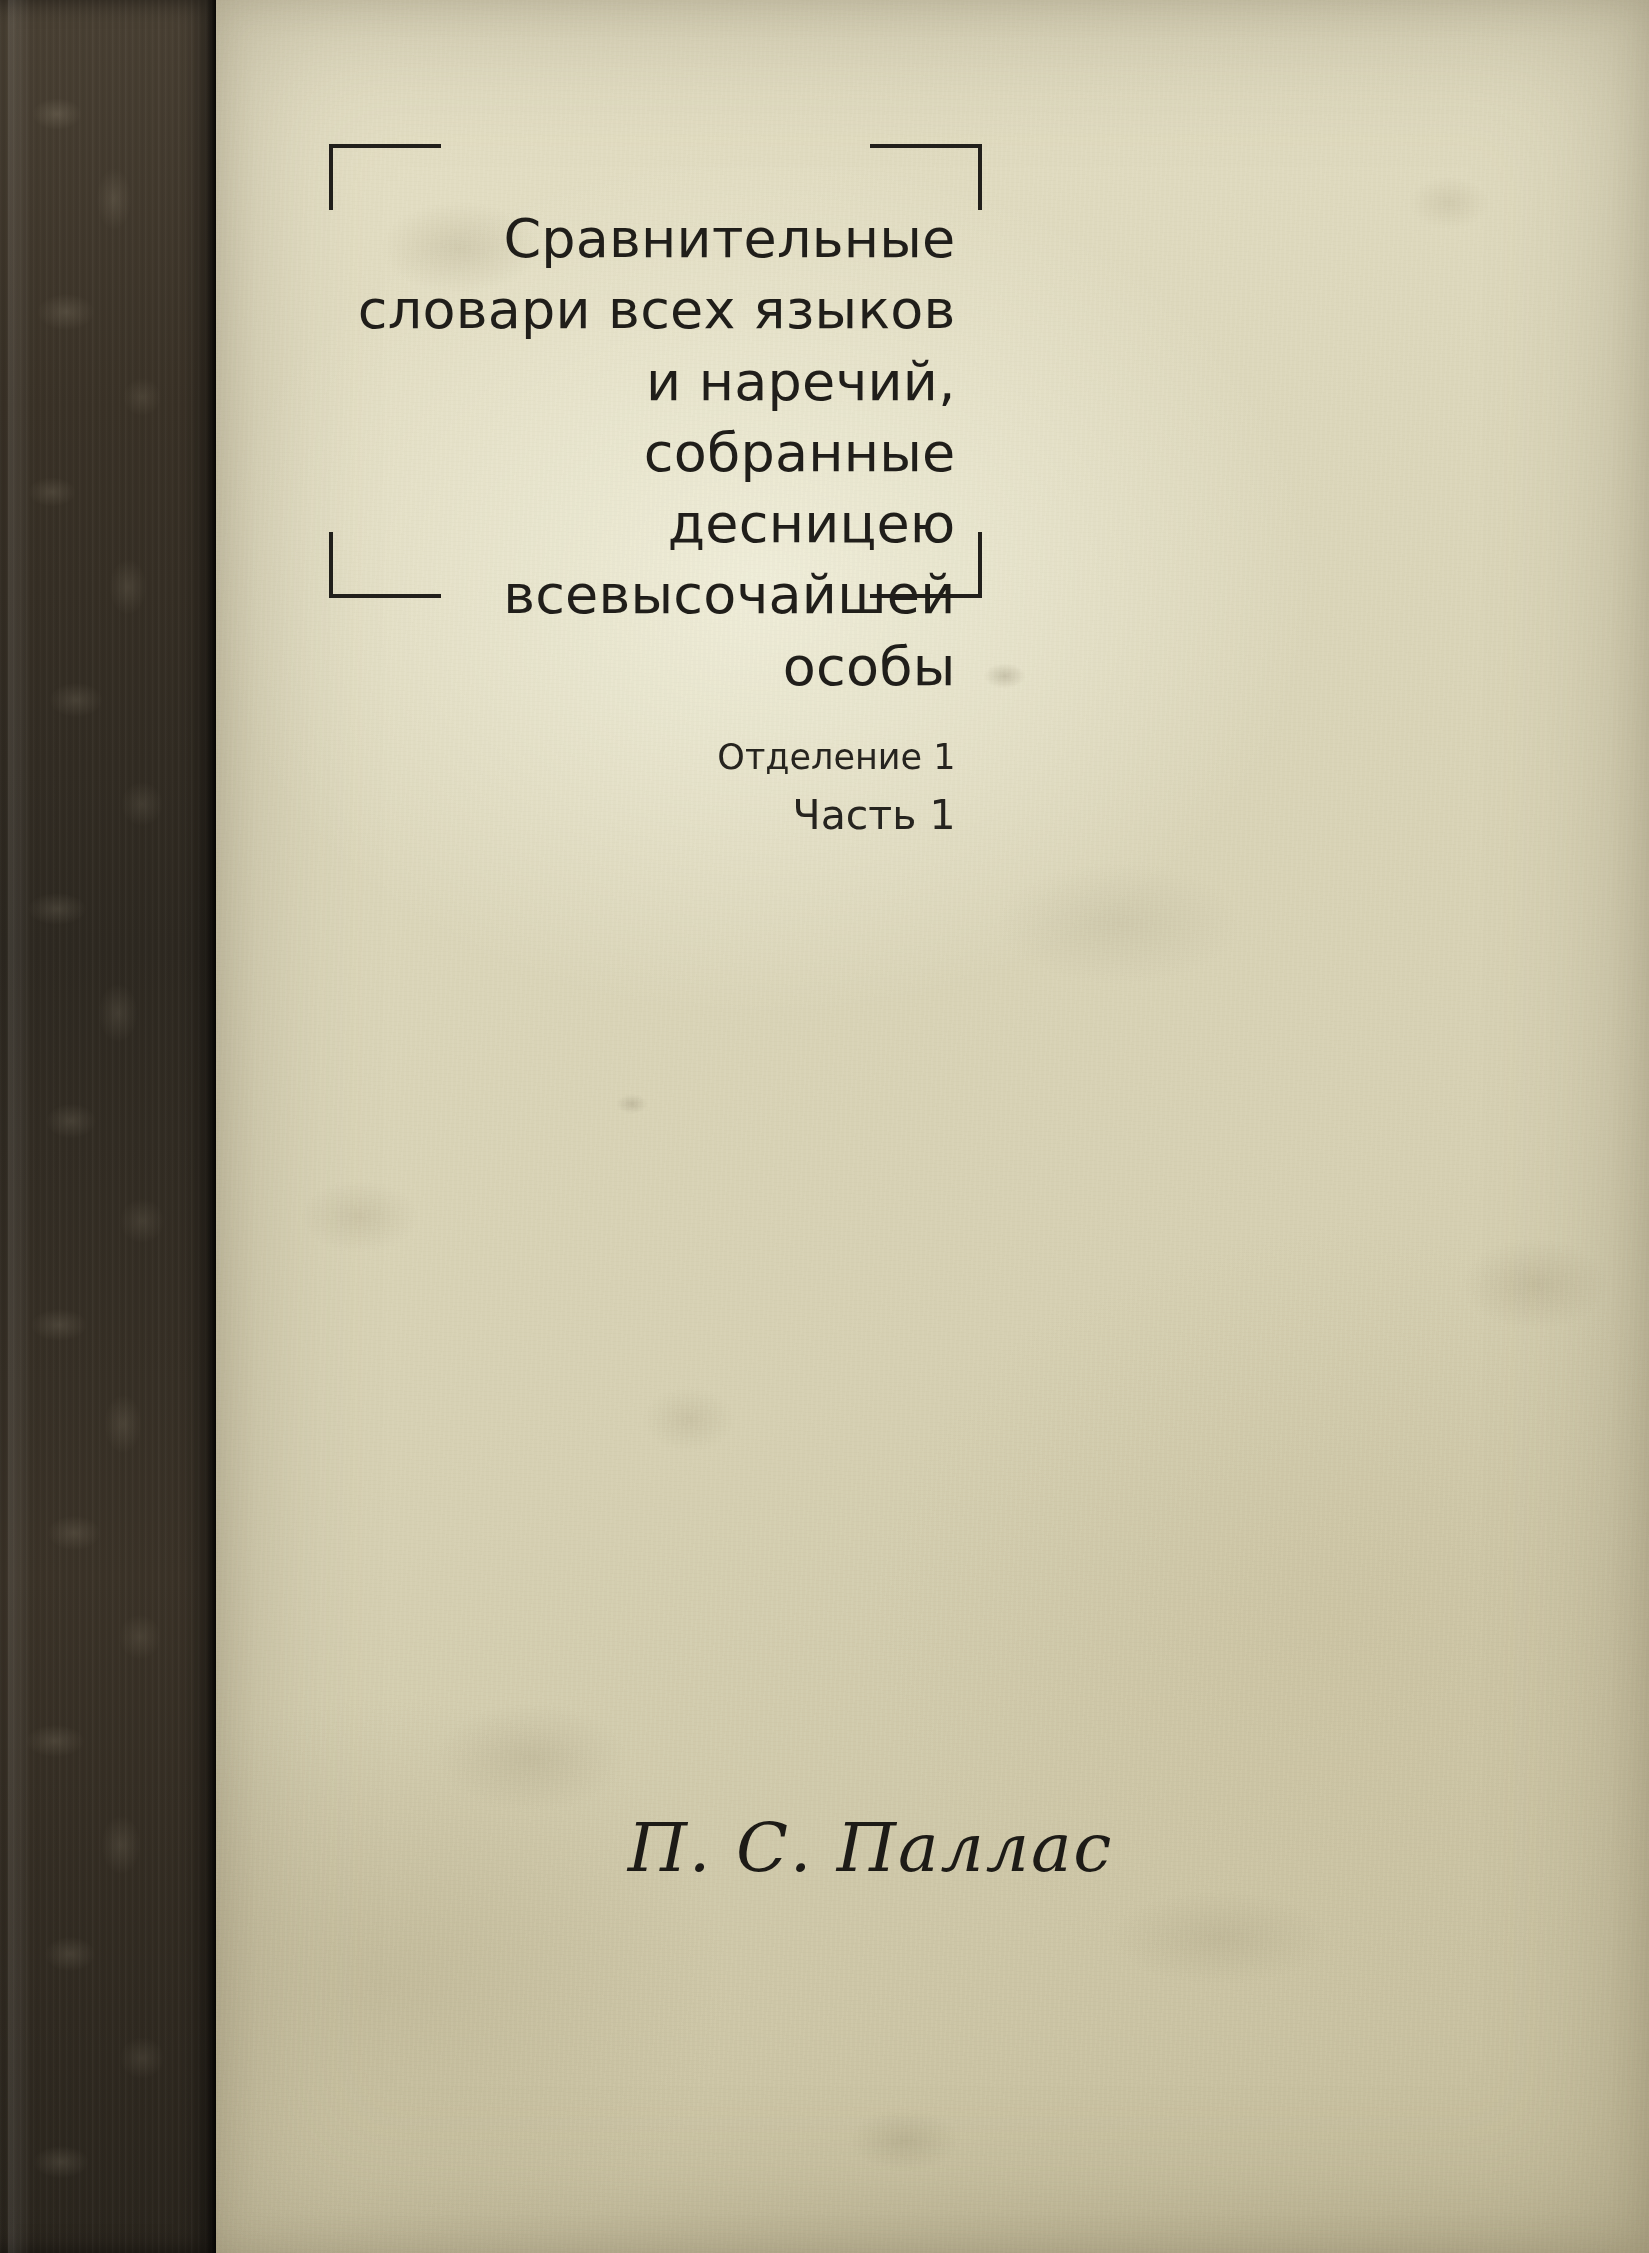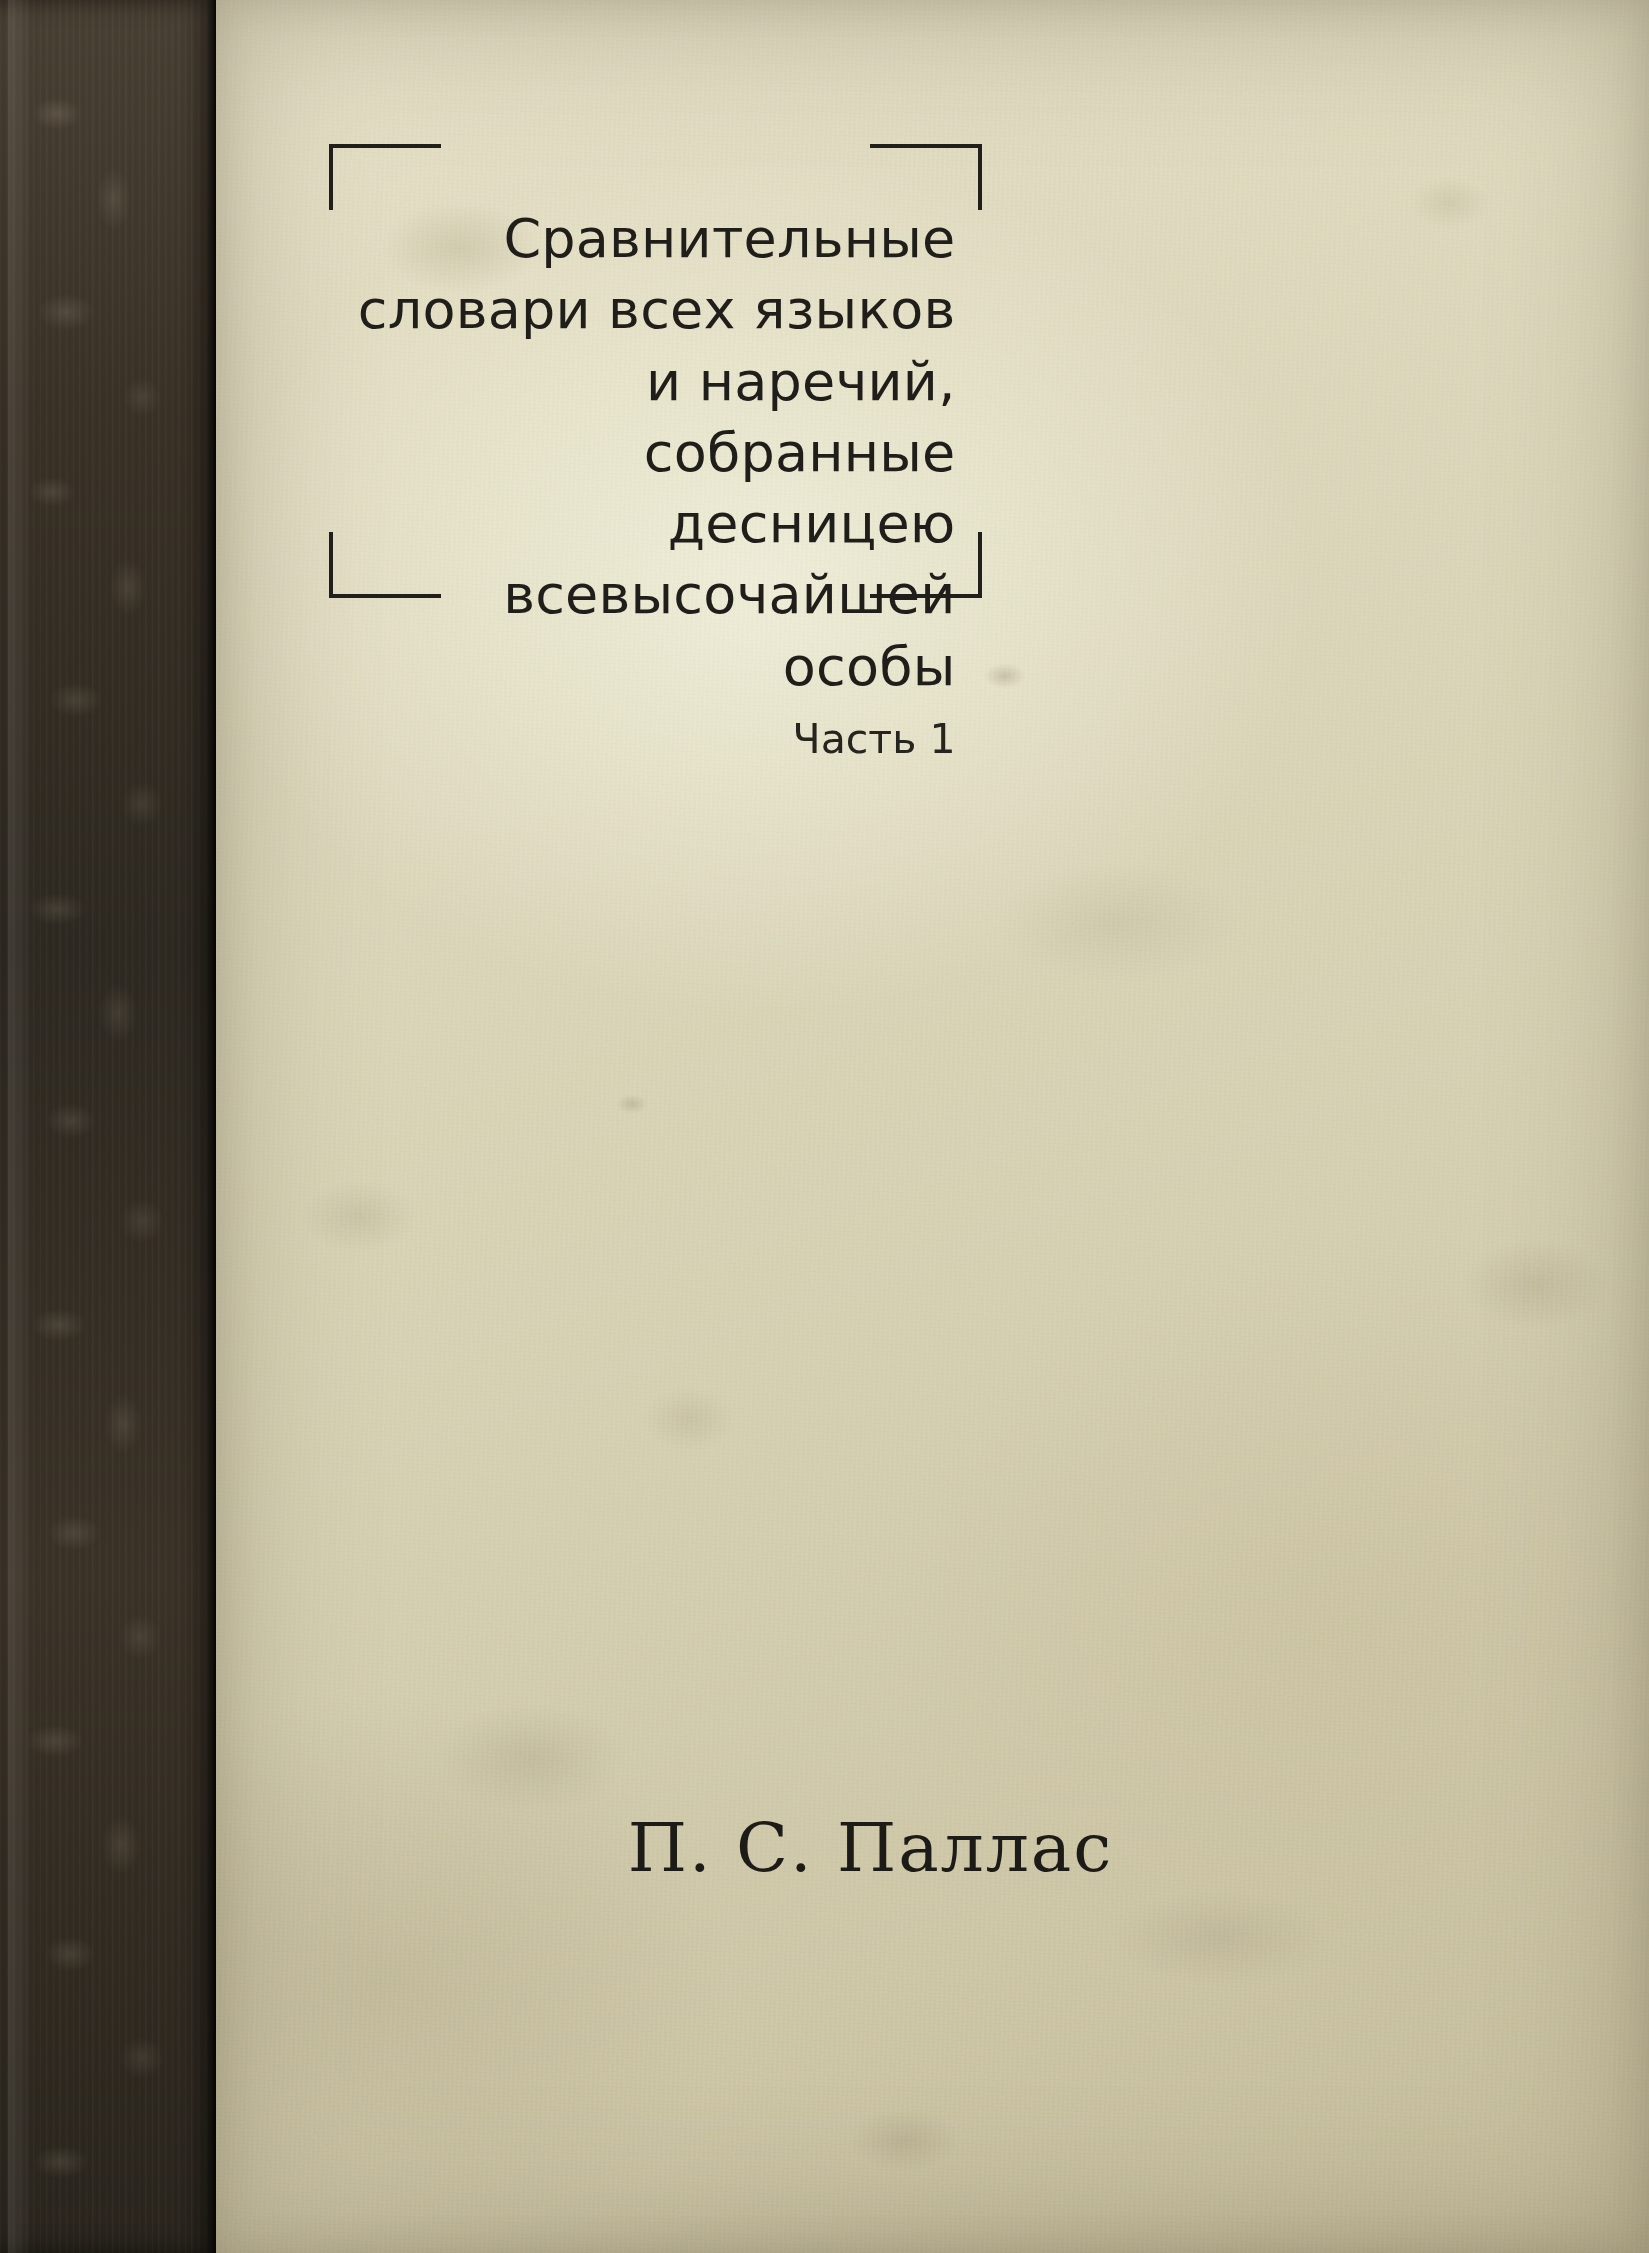--- a/index.html
+++ b/index.html
@@ -178,20 +178,21 @@
   
   .author {
     position: absolute;
     left: 12px; right: 0;
     top: 1808px;
     text-align: center;
     font-family: "DejaVu Serif", serif;
     font-size: 68px;
     color: #1d1b17;
     letter-spacing: 1.9px;
+    font-style: italic;
   }
   .author-shift {
     position: relative;
     left: 40px;
   }
 </style>
 </head>
 <body>
 
 <div class="cover">
@@ -221,20 +222,21 @@
         <span class="h"></span>
         <span class="v"></span>
       </div>
     <div class="corner br">
         <span class="h"></span>
         <span class="v"></span>
       </div>
 
     <div class="title-inner">
       <h1 class="book-title">Сравнительные словари всех языков и наречий, собранные десницею всевысочайшей особы</h1>
+      <p class="subtitle-1">Отделение 1</p>
       <p class="subtitle-2">Часть 1</p>
     </div>
   </div>
 
   <div class="author">
     <span class="author-shift">П. С. Паллас</span>
   </div>
 
 </div>
 

